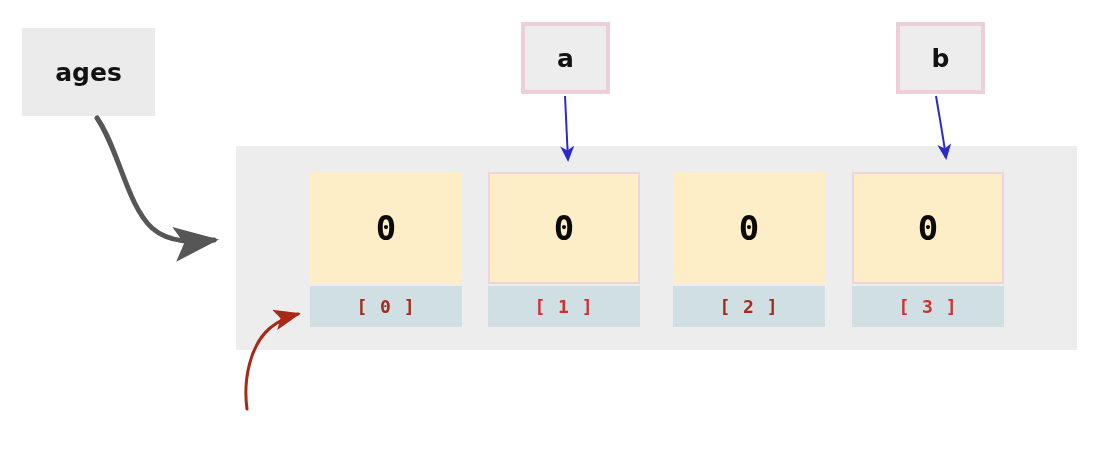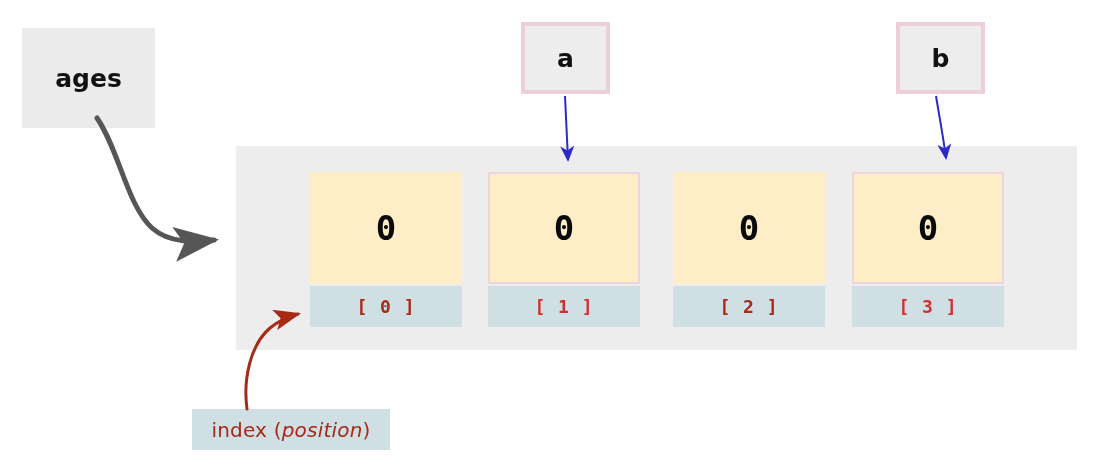--- a/index.html
+++ b/index.html
@@ -22,21 +22,21 @@
     display: flex;
     align-items: center;
     justify-content: center;
     box-sizing: border-box;
   }
 
   .box-ages {
     left: 22px;
     top: 28px;
     width: 133px;
-    height: 100px;
+    height: 88px;
     background: #ebebeb;
     color: #121212;
     font-size: 25px;
     font-weight: bold;
   }
 
   .box-var {
     width: 89px;
     height: 72px;
     background: #ededed;
@@ -149,25 +149,20 @@
       <div class="idx">[ 2 ]</div>
     </div>
 
     <div class="cell cell-3 highlight">
       <div class="value">0</div>
       <div class="idx">[ 3 ]</div>
     </div>
 
   </div>
 
-  <div class="label-box box-index">
-    <span>index (</span>
-      <span class="ital">position</span>
-      <span>)</span>
-  </div>
 
   <svg id="arrows" viewBox="0 0 1107 471">
     <defs>
       <marker id="head-gray" markerWidth="9" markerHeight="7" refX="8" refY="3.5" orient="auto">
         <path d="M0,0 L9,3.5 L0,7 L2,3.5 Z" fill="#565656"></path>
       </marker>
       <marker id="head-blue" markerWidth="8" markerHeight="7" refX="7" refY="3.5" orient="auto">
         <path d="M0,0 L8,3.5 L0,7 L2.2,3.5 Z" fill="#2b2bc8"></path>
       </marker>
       <marker id="head-red" markerWidth="9" markerHeight="7" refX="8" refY="3.5" orient="auto">

